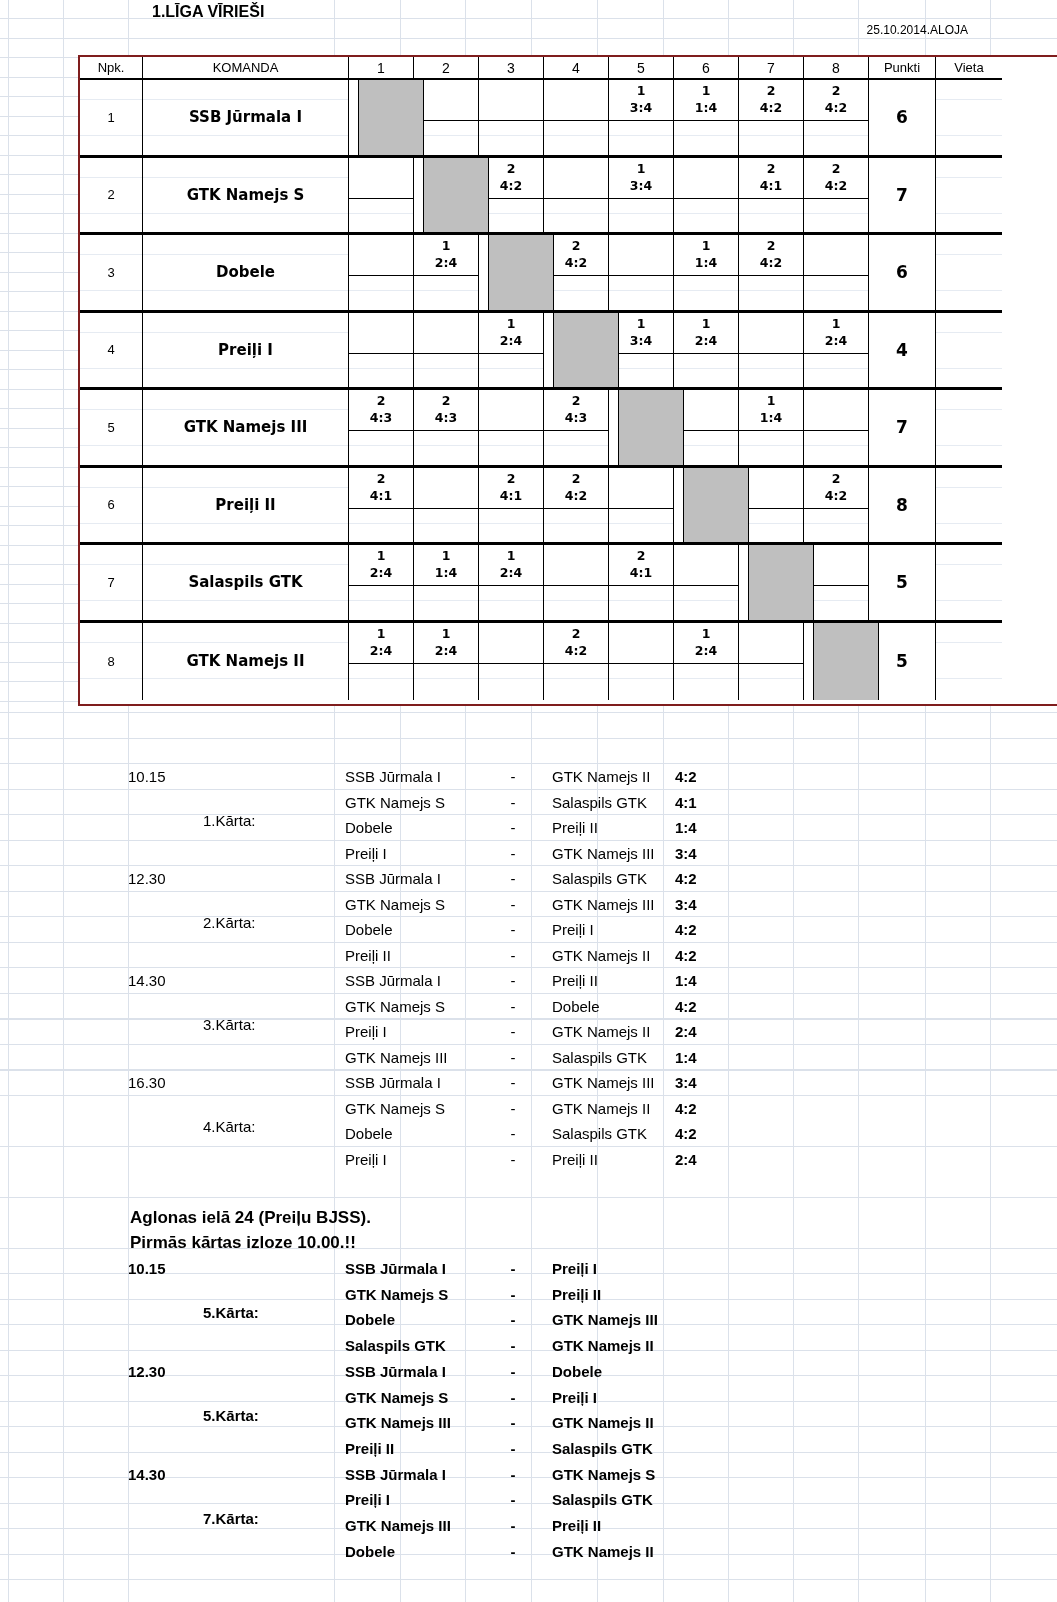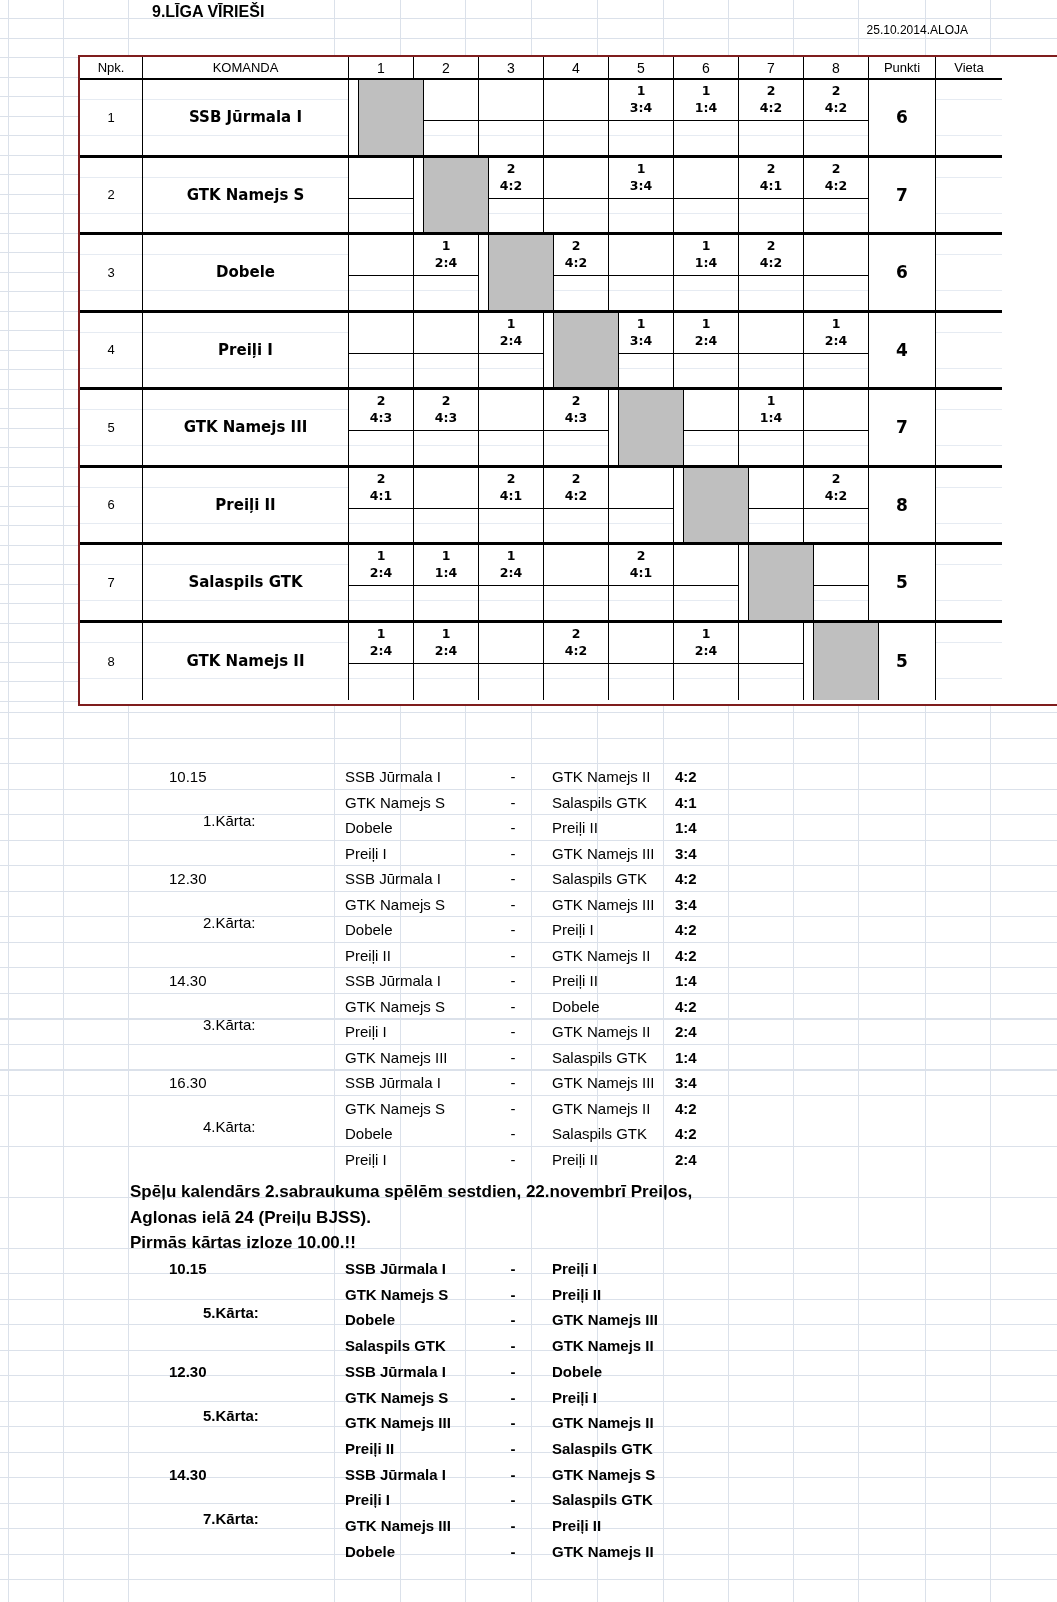--- a/index.html
+++ b/index.html
@@ -35,21 +35,21 @@
   .mcol{border-right:1.5px solid #000;}
   .mcol::after{content:"";position:absolute;left:0;right:0;top:55px;height:1px;background:#e6ebf2;}
   .res{position:absolute;left:0;top:0;width:100%;height:41px;border-bottom:1.5px solid #000;box-sizing:border-box;
        text-align:center;font-family:"DejaVu Sans","Liberation Sans",sans-serif;font-weight:bold;
        font-size:12.5px;line-height:17px;padding-top:2px;background:#fff;}
   .diag{position:absolute;top:0;height:100%;width:66px;background:var(--diag);
         border-left:1.5px solid #000;border-right:1.5px solid #000;box-sizing:border-box;z-index:2;}
   
   .srow{position:absolute;left:0;width:1057px;height:26px;font-size:15px;}
   .srow span{position:absolute;display:block;line-height:26px;white-space:nowrap;}
-  .s-time{left:128px;width:70px;margin-left:41px;}
+  .s-time{left:128px;width:70px;}
   .s-round{left:203px;width:130px;margin-top:44px;}
   .s-home{left:345px;width:165px;}
   .s-dash{left:505px;width:16px;text-align:center;}
   .s-away{left:552px;width:175px;}
   .s-score{left:675px;width:60px;font-weight:bold;}
   .srow.up span{font-weight:bold;}
   .announce{position:absolute;left:130px;height:26px;line-height:26px;font-weight:bold;font-size:17px;white-space:nowrap;}
 </style>
 </head>
 <body>
@@ -67,21 +67,21 @@
       <div class="vline" style="left: 531px;"></div>
       <div class="vline" style="left: 597px;"></div>
       <div class="vline" style="left: 663px;"></div>
       <div class="vline" style="left: 728px;"></div>
       <div class="vline" style="left: 793px;"></div>
       <div class="vline" style="left: 858px;"></div>
       <div class="vline" style="left: 925px;"></div>
       <div class="vline" style="left: 990px;"></div>
     </div>
 
-  <div class="title">9.LĪGA VĪRIEŠI</div>
+  <div class="title">1.LĪGA VĪRIEŠI</div>
   <div class="date">25.10.2014.ALOJA</div>
 
   <div id="standings">
     <div class="hrow">
         <div class="hcell" style="left: 0px; width: 63px;">Npk.</div>
         <div class="hcell" style="left: 63px; width: 206px;">KOMANDA</div>
         <div class="hcell num" style="left: 269px; width: 65px;">1</div>
         <div class="hcell num" style="left: 334px; width: 65px;">2</div>
         <div class="hcell num" style="left: 399px; width: 65px;">3</div>
         <div class="hcell num" style="left: 464px; width: 65px;">4</div>
@@ -516,21 +516,20 @@
         <span class="s-score">4:2</span>
       </div>
       <div class="srow" style="top: 1146.5px;">
         <span class="s-home">Preiļi I</span>
         <span class="s-dash">-</span>
         <span class="s-away">Preiļi II</span>
         <span class="s-score">2:4</span>
       </div>
     </div>
 
-  <div class="announce" style="top:1179px">Spēļu kalendārs 2.sabraukuma spēlēm sestdien, 22.novembrī Preiļos,</div>
   <div class="announce" style="top:1204.5px">Aglonas ielā 24 (Preiļu BJSS).</div>
   <div class="announce" style="top:1230px">Pirmās kārtas izloze 10.00.!!</div>
 
   <div id="upcoming">
       <div class="srow up" style="top: 1256px;">
         <span class="s-time" style="font-weight: bold;">10.15</span>
         <span class="s-round" style="font-weight: bold;">5.Kārta:</span>
         <span class="s-home">SSB Jūrmala I</span>
         <span class="s-dash">-</span>
         <span class="s-away">Preiļi I</span>

